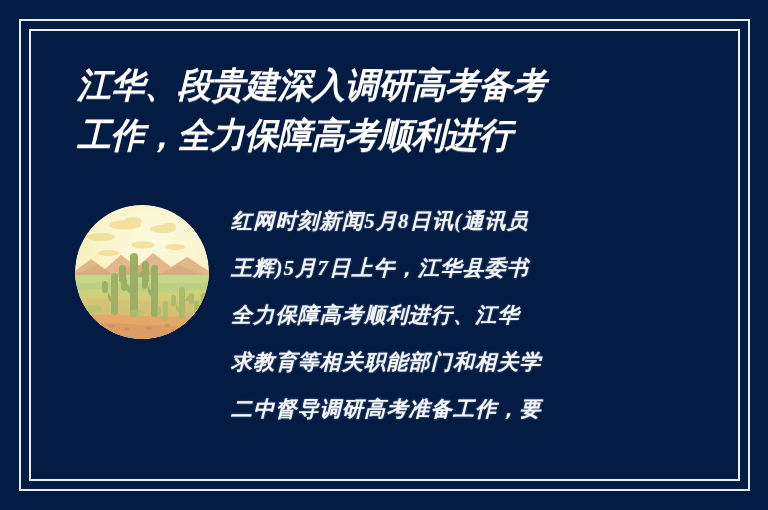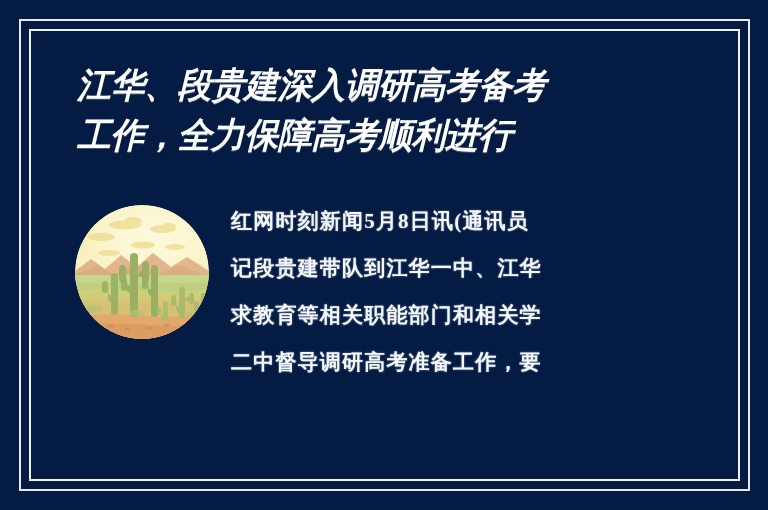--- a/index.html
+++ b/index.html
@@ -94,20 +94,21 @@
   
   #article {
     position: absolute;
     left: 174px;
     top: 0px;
     width: 420px;
   }
   .article-line {
     color: #f4f7fb;
     font-family: "Liberation Serif", serif;
+    font-style: italic;
     font-size: 21px;
     font-weight: bold;
     line-height: 47px;
     letter-spacing: 1.2px;
     white-space: nowrap;
     text-shadow: 0 0 2px rgba(220,232,250,0.55);
   }
 </style>
 </head>
 <body>
@@ -225,19 +226,20 @@
             <ellipse cx="18" cy="104" rx="9" ry="4"></ellipse>
             <ellipse cx="62" cy="108" rx="8" ry="3.5"></ellipse>
             <ellipse cx="118" cy="110" rx="7" ry="3"></ellipse>
           </g>
         </g>
       </svg>
     </div>
 
     <div id="article">
       <div class="article-line">红网时刻新闻5月8日讯(通讯员</div>
-      <div class="article-line">记段贵建带队到江华一中、江华</div>
+      <div class="article-line">王辉)5月7日上午，江华县委书</div>
+      <div class="article-line">全力保障高考顺利进行、江华</div>
       <div class="article-line">求教育等相关职能部门和相关学</div>
       <div class="article-line">二中督导调研高考准备工作，要</div>
     </div>
 
   </div>
 </div>
 
 </body></html>

